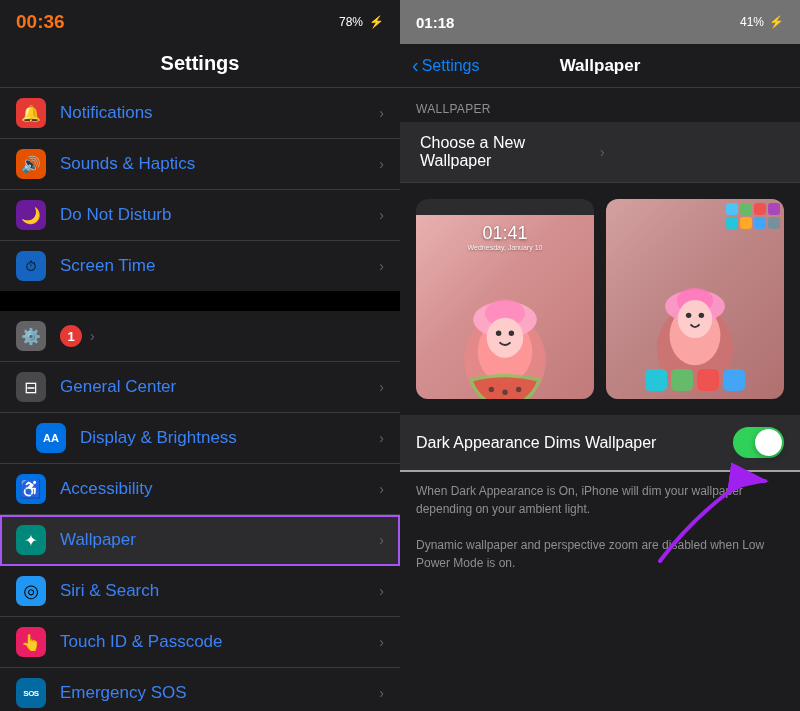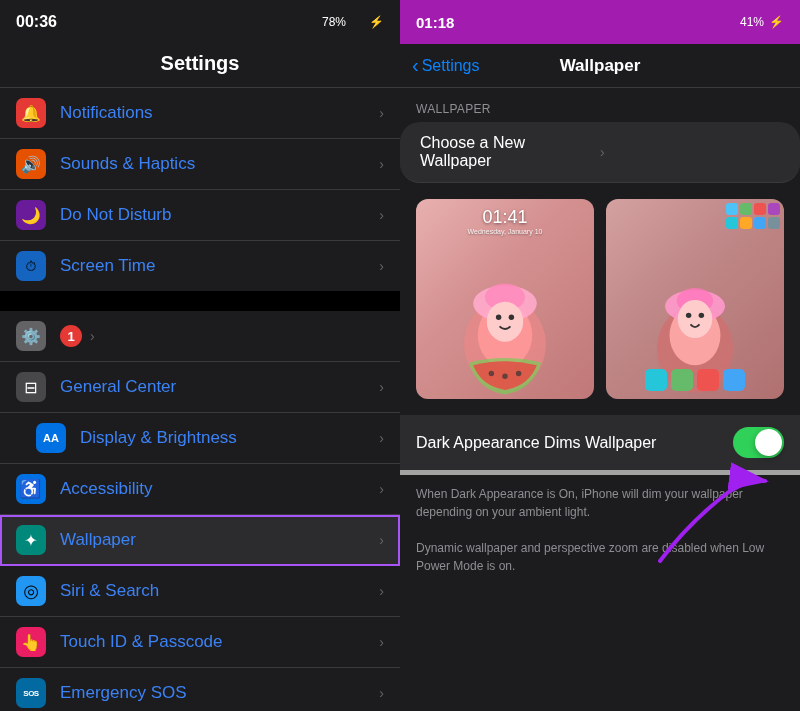--- a/index.html
+++ b/index.html
@@ -24,28 +24,28 @@
 
     .status-bar-left {
       height: 44px;
       background: #1c1c1e;
       display: flex;
       align-items: center;
       justify-content: space-between;
       padding: 0 16px;
     }
     .status-bar-left .time {
-      font-size: 16px;
+      font-size: 19px;
       font-weight: 600;
-      color: #ffffff;
+      color: #f97316;
     }
     .status-bar-left .icons {
       display: flex;
       align-items: center;
-      gap: 23px;
+      gap: 6px;
       font-size: 12px;
       color: #fff;
     }
 
     .settings-title {
       text-align: center;
       font-size: 20px;
       font-weight: 600;
       color: #fff;
       padding: 8px 0 12px;
@@ -145,21 +145,21 @@
       width: 400px;
       height: 711px;
       background: #1c1c1e;
       display: flex;
       flex-direction: column;
       overflow: hidden;
     }
 
     .status-bar-right {
       height: 44px;
-      background: #a21caf;
+      background: #737373;
       display: flex;
       align-items: center;
       justify-content: space-between;
       padding: 0 16px;
     }
     .status-bar-right .time {
       font-size: 15px;
       font-weight: 600;
       color: #fff;
     }
@@ -207,21 +207,20 @@
       text-transform: uppercase;
     }
 
     .wallpaper-choose-row {
       display: flex;
       align-items: center;
       padding: 12px 20px;
       background: #2c2c2e;
       border-bottom: 1px solid #3a3a3c;
       cursor: pointer;
-      border-radius: 20px;
     }
     .wallpaper-choose-row span {
       flex: 1;
       font-size: 16px;
       color: #fff;
     }
     .wallpaper-choose-row .chevron {
       color: #636366;
       font-size: 14px;
     }
@@ -250,20 +249,21 @@
       display: flex;
       flex-direction: column;
       align-items: center;
       justify-content: center;
       position: relative;
       overflow: hidden;
     }
 
     .wallpaper-thumb-inner.lock-screen {
       background: linear-gradient(135deg, #e8b0b0 0%, #d49090 40%, #c07878 100%);
+      margin-top: 16px;
     }
 
     .wallpaper-thumb-inner.home-screen {
       background: linear-gradient(135deg, #d4a0a0 0%, #c08888 40%, #b07070 100%);
     }
 
     
     .lock-overlay {
       position: absolute;
       top: 0; left: 0; right: 0;
@@ -295,21 +295,21 @@
       height: 12px;
       border-radius: 3px;
       background: rgba(255,255,255,0.6);
     }
 
     .dark-appearance-row {
       display: flex;
       align-items: center;
       padding: 12px 16px;
       background: #2c2c2e;
-      border-bottom: 5px solid #a3a3a3;
+      border-bottom: 2px solid #a3a3a3;
     }
     .dark-appearance-row span {
       flex: 1;
       font-size: 16px;
       color: #fff;
     }
 
     .toggle {
       width: 51px;
       height: 31px;

